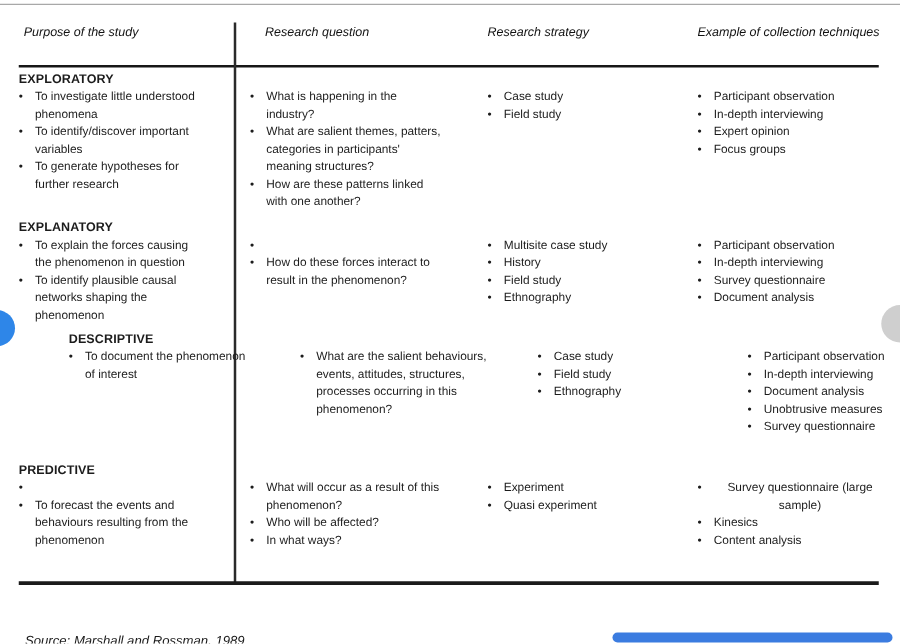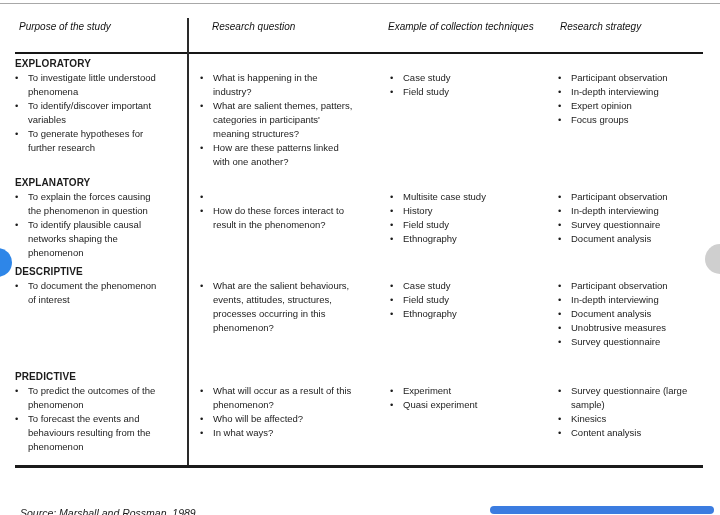--- a/index.html
+++ b/index.html
@@ -14,58 +14,58 @@
               grid-template-columns:173px 187px 170px 165px;}
   .header-cell{font-style:italic;font-size:10px;line-height:15px;color:#111;}
   .hc1{padding-left:4px;}
   .hc2{padding-left:24px;}
   .hc3{padding-left:15px;}
   .hc4{padding-left:13px;max-width:150px;}
 
   .table-body{position:absolute;top:57px;left:15px;width:695px;}
   .row-group{display:grid;grid-template-columns:173px 187px 170px 165px;}
   .rg2{margin-top:7px;}
-  .rg3{margin-top:5px;}
+  .rg3{margin-top:5px;margin-left:40px;}
   .rg4{margin-top:21px;}
 
   .cell{font-size:9.5px;line-height:14px;}
   .c1{padding-right:6px;}
   .c2{padding-left:12px;}
   .c3{padding-left:15px;}
   .c4{padding-left:13px;}
   .pad-top{padding-top:14px;}
   .category{font-weight:bold;font-size:10px;line-height:14px;letter-spacing:.1px;}
   .bullet{display:flex;}
   .marker{flex:0 0 13px;width:13px;}
   .btext{flex:0 1 auto;}
   .c1 .btext{max-width:133px;}
   .c2 .btext{max-width:145px;}
   .c3 .btext{max-width:140px;}
-  .c4 .btext{max-width:138px;}
+  .c4 .btext{max-width:138px;text-align:center;}
 
   .source{position:absolute;top:507px;left:20px;font-style:italic;font-size:10.5px;color:#1a1a1a;}
 
   .prev-btn{position:absolute;left:-17px;top:248px;width:29px;height:29px;border-radius:50%;
             background:#2e86e8;cursor:pointer;}
   .next-btn{position:absolute;left:705px;top:244px;width:30px;height:30px;border-radius:50%;
             background:#cfcfcf;cursor:pointer;}
   .progress-bar{position:absolute;left:490px;top:506px;width:224px;height:8px;border-radius:4px;
             background:#3b7ce0;cursor:pointer;}
 </style>
 </head>
 <body>
 
 <div class="page">
   <div class="topline"></div>
 
   <div class="header-row">
     <div class="header-cell hc1">Purpose of the study</div>
     <div class="header-cell hc2">Research question</div>
+    <div class="header-cell hc3">Research strategy</div>
     <div class="header-cell hc4">Example of collection techniques</div>
-    <div class="header-cell hc3">Research strategy</div>
   </div>
 
   <div class="header-underline"></div>
   <div class="vdivider"></div>
 
   <div class="table-body">
 
     <div class="row-group">
       <div class="cell c1">
         <div class="category">EXPLORATORY</div>
@@ -242,21 +242,20 @@
           </div>
         </div>
     </div>
 
     <div class="row-group rg4">
       <div class="cell c1">
         <div class="category">PREDICTIVE</div>
         <div>
             <div class="bullet">
               <span class="marker">•</span>
-              <span class="btext">To predict the outcomes of the phenomenon</span>
             </div>
             <div class="bullet">
               <span class="marker">•</span>
               <span class="btext">To forecast the events and behaviours resulting from the phenomenon</span>
             </div>
           </div>
       </div>
       <div class="cell c2 pad-top">
           <div class="bullet">
             <span class="marker">•</span>

